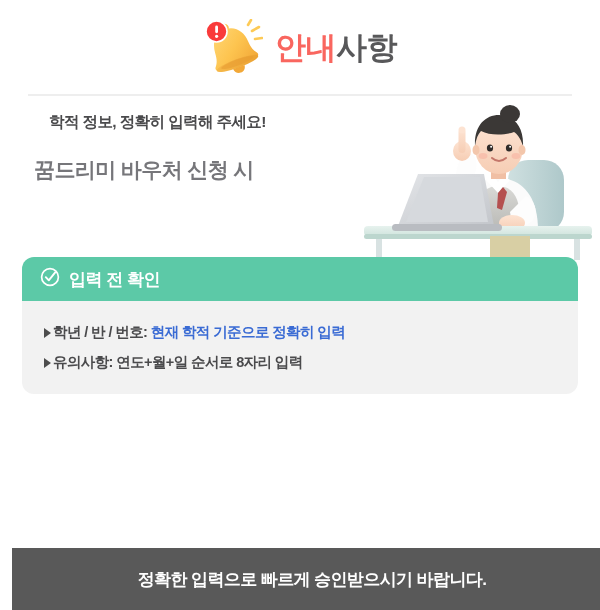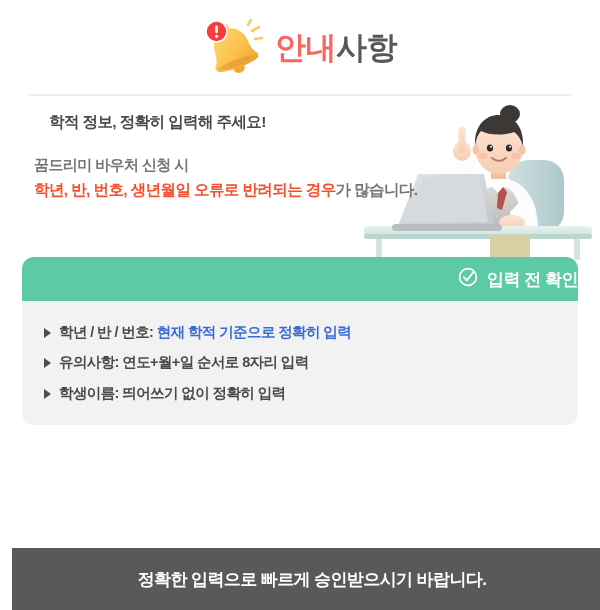--- a/index.html
+++ b/index.html
@@ -33,47 +33,47 @@
   
   .intro {
     position:absolute; left:34px; top:112px; width:420px;
     z-index:3;
   }
   .intro-line1 {
     font-size:15.5px; font-weight:bold; color:#4a4a4c;
     letter-spacing:-0.6px; margin-bottom:23px;margin-left:15px;
   }
   .intro-line2 {
-    font-size:15px; font-weight:bold; color:#76767a;
+    font-size:21px; font-weight:bold; color:#76767a;
     letter-spacing:-0.6px; margin-bottom:5px;
   }
   .intro-line3 {
     font-size:15.5px; font-weight:bold; letter-spacing:-0.6px;
     color:#76767a;
   }
   .intro-line3 .hl { color:#f4502d; }
 
   
   .illus { position:absolute; right:0; top:98px; width:260px; height:162px; z-index:1; }
 
   
   .card {
     position:absolute; left:22px; width:556px;
     border-radius:12px; overflow:hidden;
     z-index:4;
   }
   .card-head {
     height:44px; display:flex; align-items:center; gap:9px;
     padding-left:18px;
-    color:#ffffff; font-size:17px; font-weight:bold; letter-spacing:-0.5px;justify-content:flex-end;
+    color:#ffffff; font-size:17px; font-weight:bold; letter-spacing:-0.5px;
   }
   .card-body { background:#f2f2f2; padding:16px 0 16px 0; }
 
   .bullet-row {
-    display:flex; align-items:flex-start; gap:8px;
+    display:flex; align-items:flex-start; gap:2px;
     padding:5.5px 18px 5.5px 22px;
     font-size:14.5px; letter-spacing:-0.6px; line-height:1.35;
   }
   .tri {
     flex:0 0 auto; width:0; height:0; margin-top:5px;
     border-left:7px solid #4d4d4d;
     border-top:5px solid transparent;
     border-bottom:5px solid transparent;
   }
   .b-text { color:#4a4a4c; font-weight:bold; }
@@ -211,21 +211,20 @@
       <path d="M66 124 l18 -45 h56 l8 45 Z" fill="#d6d9dd"></path>
       <rect x="52" y="126" width="110" height="7" rx="3.5" fill="#b9bcc1"></rect>
 
       <rect x="150" y="138" width="40" height="24" fill="#d8cfa4"></rect>
     </svg>
   </div>
 
   <div class="intro">
     <div class="intro-line1">학적 정보, 정확히 입력해 주세요!</div>
     <div class="intro-line2">꿈드리미 바우처 신청 시</div>
-    <div class="intro-line3"><span class="hl">학년, 반, 번호, 생년월일 오류로 반려되는 경우</span><span>가 많습니다.</span></div>
   </div>
 
   <div class="card" style="top:257px;">
     <div class="card-head" style="background:#5cc9a7;">
       <span>
         <svg width="20" height="20" viewBox="0 0 20 20" xmlns="http://www.w3.org/2000/svg">
           <circle cx="10" cy="10" r="8.4" fill="none" stroke="#ffffff" stroke-width="1.7"></circle>
           <path d="M5.8 10.2 l3 3.1 l6.4 -8" fill="none" stroke="#ffffff" stroke-width="1.9" stroke-linecap="round" stroke-linejoin="round"></path>
         </svg>
       </span>
@@ -233,24 +232,20 @@
     </div>
     <div class="card-body">
       <div class="bullet-row">
         <span class="tri"></span>
         <span class="b-text"><span>학년 / 반 / 번호: </span><span class="blue">현재 학적 기준으로 정확히 입력</span></span>
       </div>
       <div class="bullet-row">
         <span class="tri"></span>
         <span class="b-text"><span>유의사항: 연도+월+일 순서로 8자리 입력</span></span>
       </div>
-      <div class="bullet-row">
-        <span class="tri"></span>
-        <span class="b-text"><span>학생이름: 띄어쓰기 없이 정확히 입력</span></span>
-      </div>
     </div>
   </div>
 
 
   <div class="footer">
     <span>정확한 입력으로 빠르게 승인받으시기 바랍니다.</span>
   </div>
 
 </div>
 

